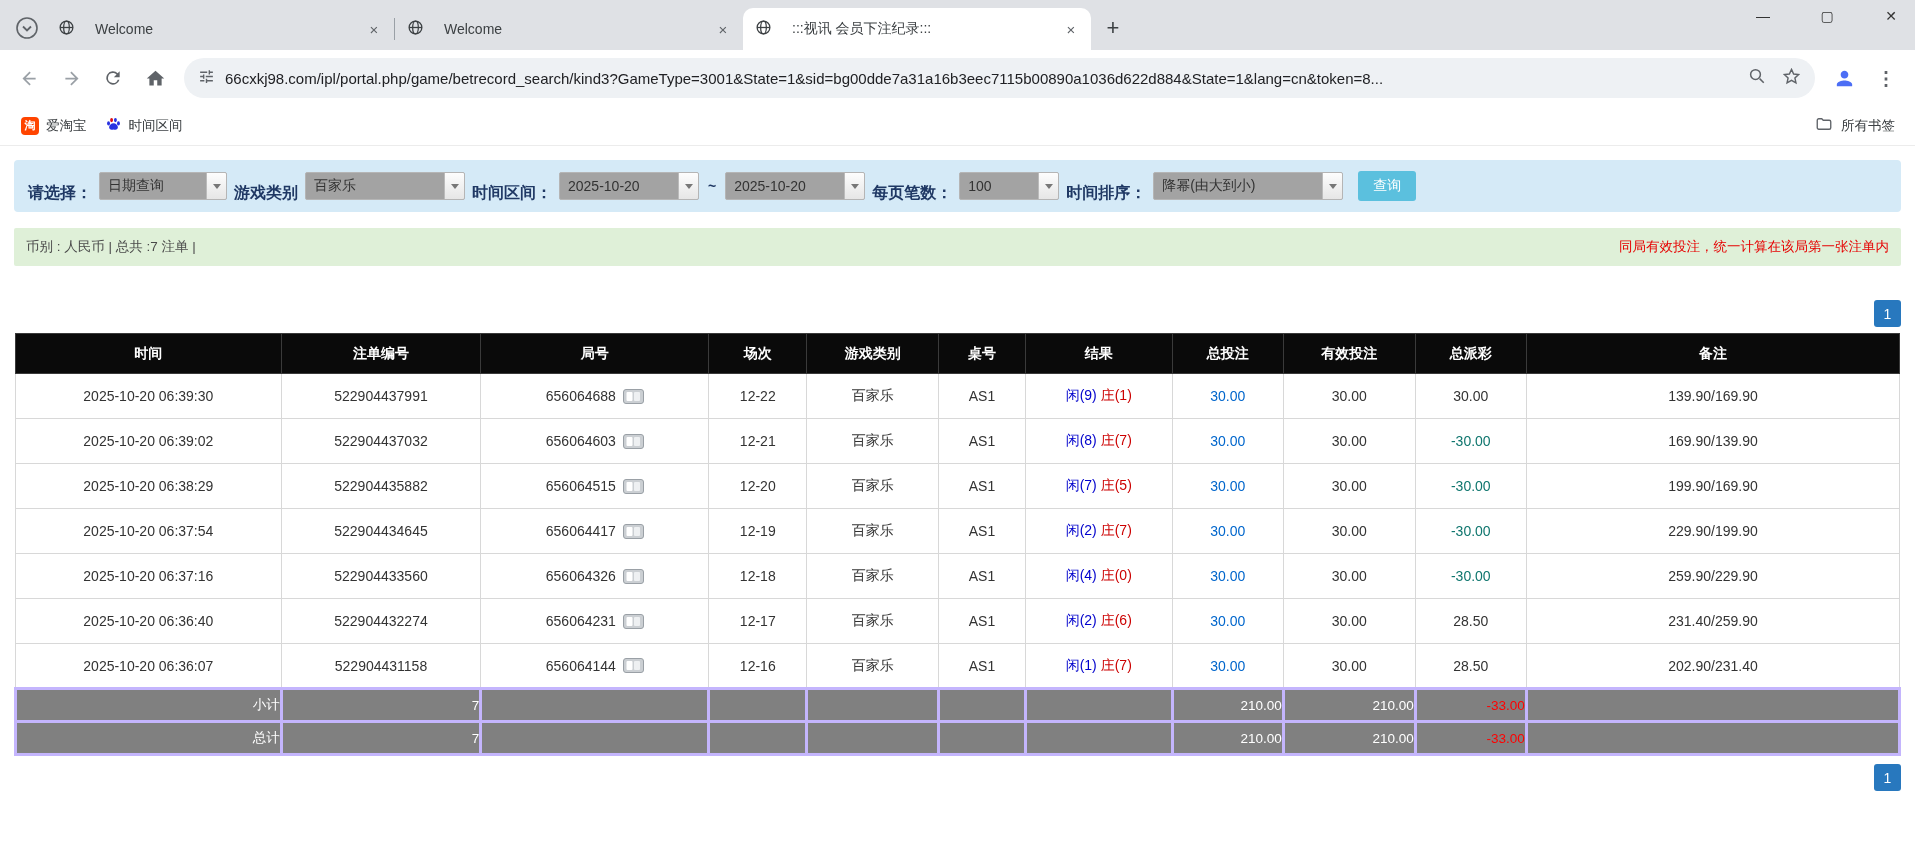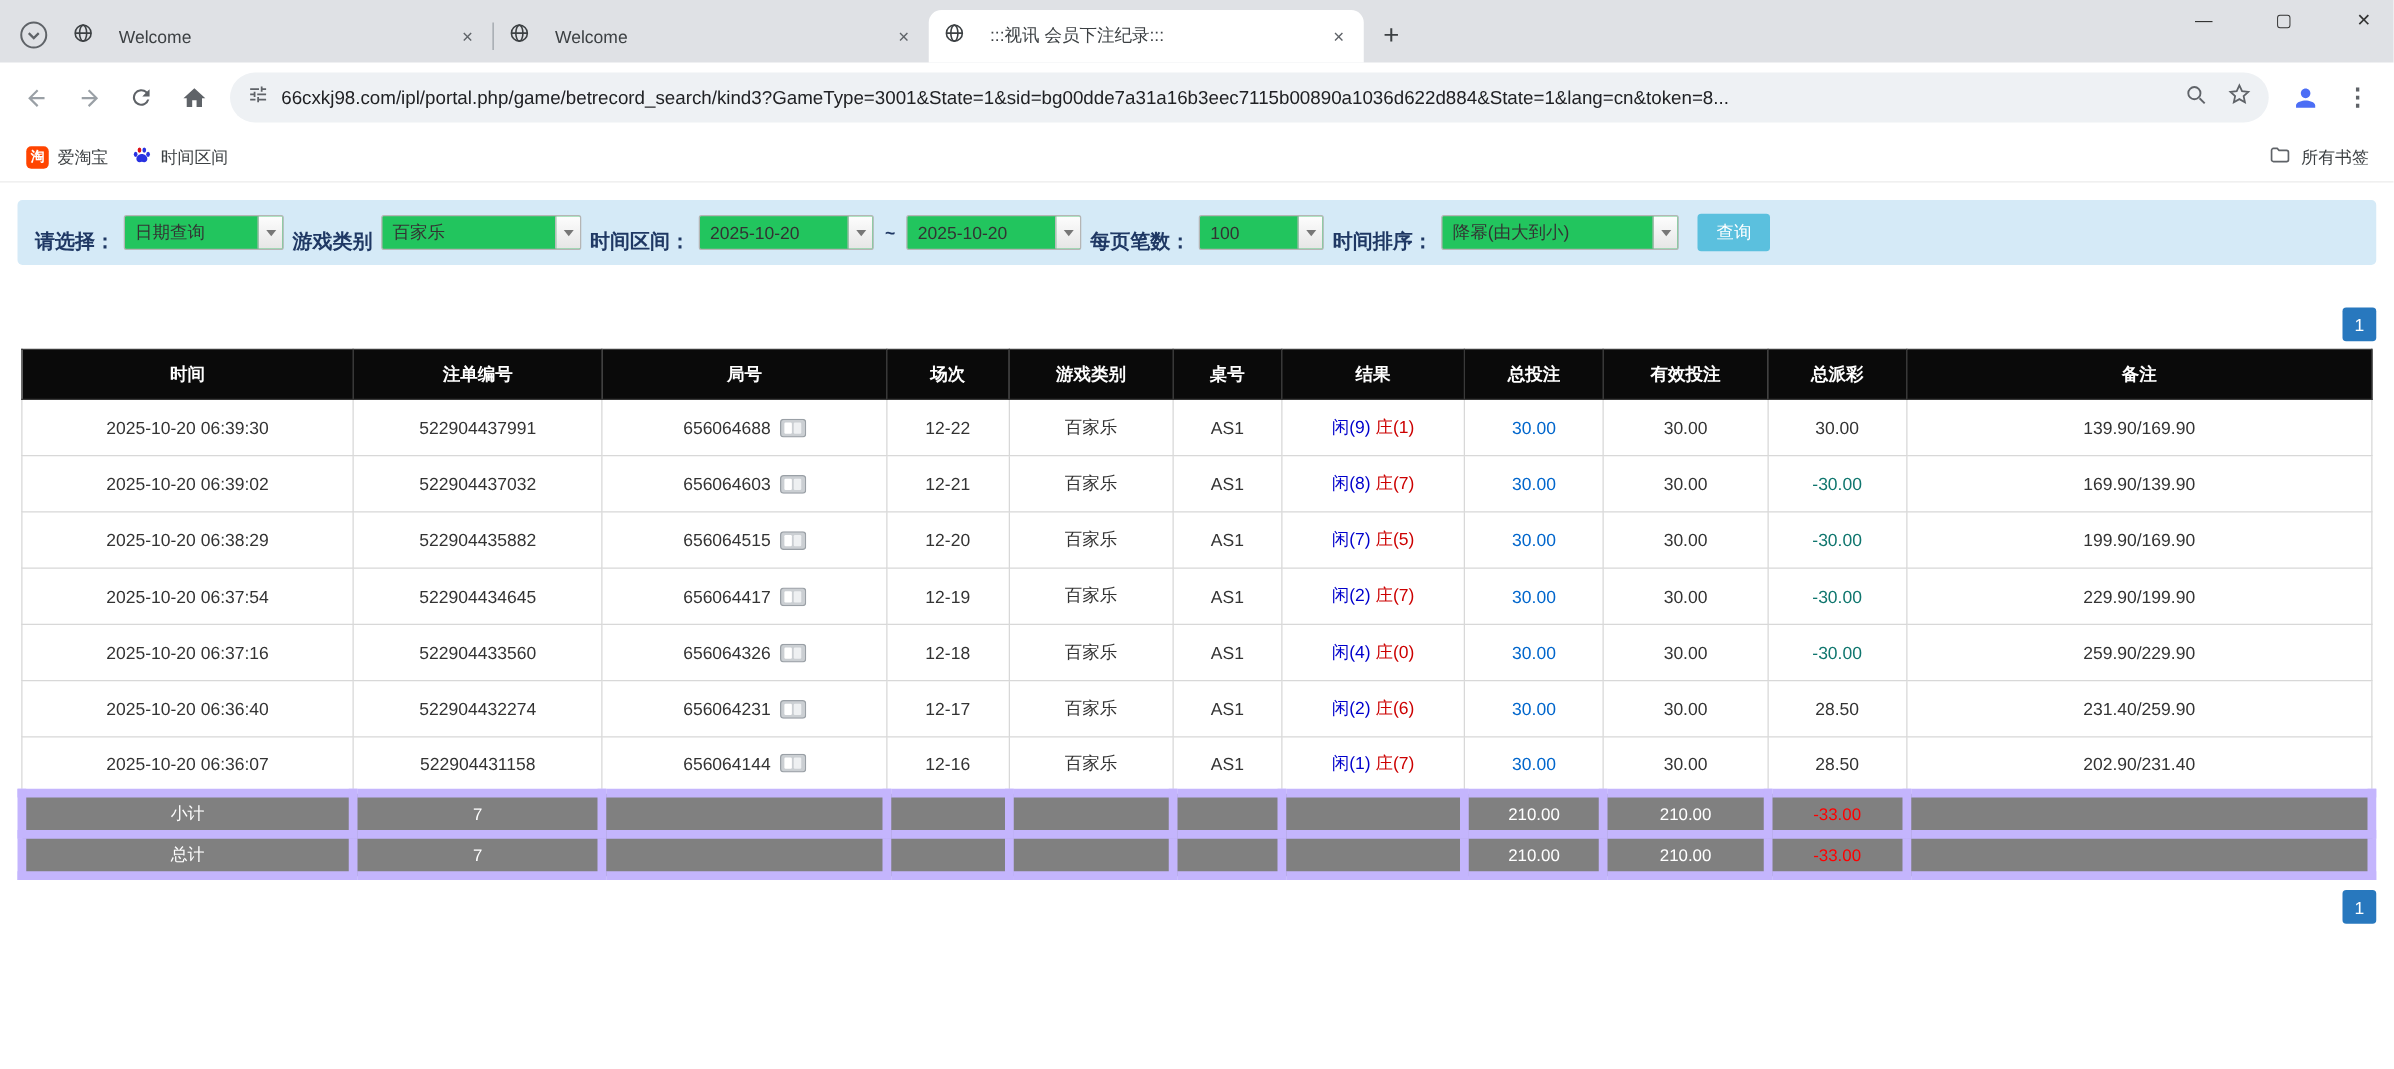--- a/index.html
+++ b/index.html
@@ -30,21 +30,21 @@
   .bookmark { display:flex; align-items:center; gap:7px; padding:5px 9px; border-radius:8px; cursor:pointer; font-size:13.5px; color:#3c4043; }
   .taobao-ico { width:18px; height:18px; background:#ff4400; border-radius:4px; color:#fff; font-size:11px; font-weight:bold; display:flex; align-items:center; justify-content:center; }
   .all-bookmarks { margin-left:auto; display:flex; align-items:center; gap:8px; font-size:13.5px; color:#3c4043; padding:5px 8px; cursor:pointer; }
 
   
   .page { padding:0 14px; }
   .page-title { font-size:19px; color:#222; margin:20px 0 0 0; font-weight:400; height:26px; }
 
   .filter-bar { margin-top:14px; background:#d5eaf7; border-radius:4px; height:52px; display:flex; align-items:center; padding:0 14px; gap:7px; }
   .filter-label { font-size:16px; font-weight:bold; color:#1f3864; white-space:nowrap;margin-top:15px; }
-  .combo { display:flex; height:28px; background:#22c55e; border:1px solid #b5b5b5; border-radius:2px; overflow:hidden; cursor:pointer; }
+  .combo { display:flex; height:28px; background:#a3a3a3; border:1px solid #b5b5b5; border-radius:2px; overflow:hidden; cursor:pointer; }
   .combo-text { display:flex; align-items:center; padding:0 8px; font-size:14px; color:#333; flex:1; white-space:nowrap; }
   .combo-btn { width:20px; background:linear-gradient(#fdfdfd,#e6e6e6); border-left:1px solid #bbb; display:flex; align-items:center; justify-content:center; }
   .combo-arrow { width:0; height:0; border-left:4px solid transparent; border-right:4px solid transparent; border-top:5px solid #777; }
   .w-select { width:128px; } .w-game { width:160px; } .w-date { width:140px; } .w-size { width:100px; } .w-sort { width:190px; }
   .tilde { font-size:14px; color:#1f3864; font-weight:bold; margin:0 2px; }
   .search-btn { background:#5bc0de; color:#fff; border:none; border-radius:3px; height:30px; padding:0 15px; font-size:14px; margin-left:8px; cursor:pointer; }
 
   .summary-bar { margin-top:16px; background:#dff0d8; border-radius:2px; height:38px; display:flex; align-items:center; justify-content:space-between; padding:0 12px; }
   .summary-left { font-size:13.5px; color:#4a4a4a; }
   .summary-right { font-size:13.5px; color:#e60000; }
@@ -55,21 +55,21 @@
 
   .bet-table { width:100%; border-collapse:collapse; table-layout:fixed; font-size:14px; color:#333; margin-top:6px; }
   .bet-table th { background:#0a0a0a; color:#fff; font-weight:bold; height:40px; border:1px solid #3a3a3a; font-size:14px; }
   .bet-table td { height:45px; text-align:center; border:1px solid #d8d8d8; background:#fff; }
   .round-wrap { display:inline-flex; align-items:center; gap:7px; }
   .round-icon { display:inline-flex; cursor:pointer; }
   .res-player { color:#0000cc; }
   .res-banker { color:#cc0000; }
   .link-blue { color:#0066cc; cursor:pointer; }
   .neg { color:#0f766e; }
-  .bet-table tr.foot td { background:#808080; color:#fff; height:33px; border:7px solid #c4b5fd; font-size:13.5px; }
+  .bet-table tr.foot td { background:#808080; color:#fff; height:33px; border:3px solid #c4b5fd; font-size:13.5px;text-align:right; }
   .bet-table tr.foot td .neg { color:#ff0000; }
 </style>
 </head>
 <body>
 
 <div class="tabbar">
   <div class="tab-search-btn">
     <svg width="24" height="24" viewBox="0 0 24 24">
         <circle cx="12" cy="12" r="10" fill="none" stroke="#5f6368" stroke-width="1.6"></circle>
         <path d="M8 10.5l4 4 4-4" fill="none" stroke="#5f6368" stroke-width="1.8"></path>
@@ -237,20 +237,24 @@
     <span class="filter-label">时间排序：</span>
     <div class="combo w-sort">
       <span class="combo-text">降幂(由大到小)</span>
       <span class="combo-btn">
           <span class="combo-arrow"></span>
         </span>
     </div>
     <button class="search-btn">查询</button>
   </div>
 
+  <div class="summary-bar">
+    <span class="summary-left">币别 : 人民币 | 总共 :7 注单 |</span>
+    <span class="summary-right">同局有效投注，统一计算在该局第一张注单内</span>
+  </div>
 
   <div class="pager-row">
     <div class="pager-btn">1</div>
   </div>
 
   <table class="bet-table">
     <colgroup>
       <col style="width:14.1%">
         <col style="width:10.6%">
         <col style="width:12.1%">

